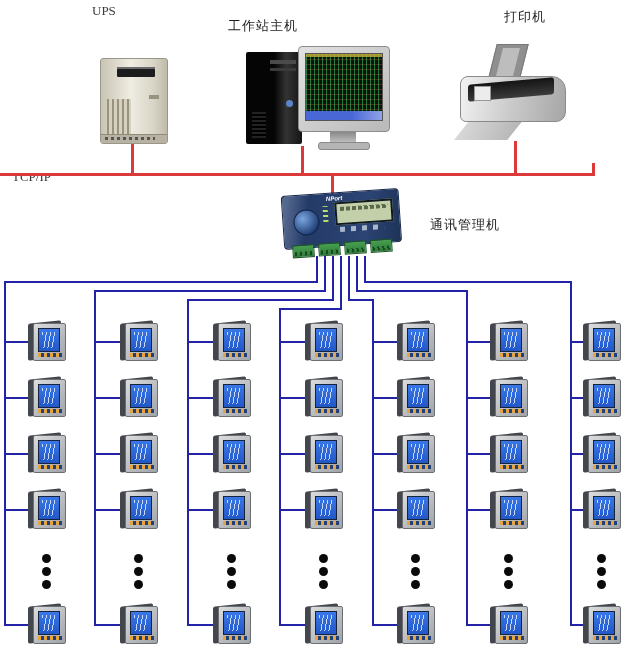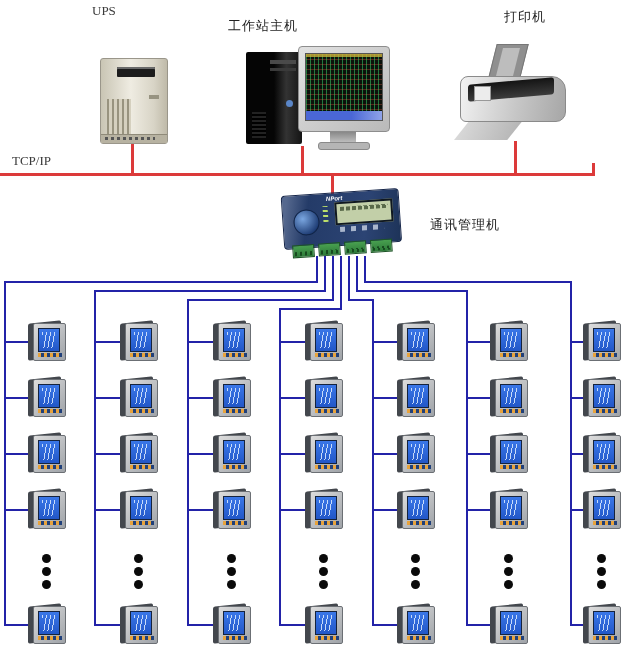--- a/index.html
+++ b/index.html
@@ -105,21 +105,21 @@
   .cdot{position:absolute;width:9px;height:9px;border-radius:50%;background:#0a0a0a;z-index:2;}
 </style>
 </head>
 <body>
 
 <div id="canvas">
 
   <div class="lbl-en" style="left:92px;top:3px;">UPS</div>
   <div class="lbl" style="left:228px;top:5px;margin-top:12px;">工作站主机</div>
   <div class="lbl" style="left:504px;top:8px;">打印机</div>
-  <div class="lbl-en" style="left:12px;top:153px;">TCP/IP</div>
+  <div class="lbl-en" style="left:12px;top:169px;">TCP/IP</div>
   <div class="lbl" style="left:430px;top:216px;">通讯管理机</div>
 
   <div class="rline" style="left:0;top:173px;width:595px;height:3px;"></div>
   <div class="rline" style="left:592px;top:163px;width:3px;height:10px;"></div>
   <div class="rline" style="left:131px;top:140px;width:3px;height:33px;"></div>
   <div class="rline" style="left:301px;top:146px;width:3px;height:27px;"></div>
   <div class="rline" style="left:514px;top:141px;width:3px;height:32px;"></div>
   <div class="rline" style="left:331px;top:176px;width:3px;height:18px;"></div>
 
   <div class="ups">

